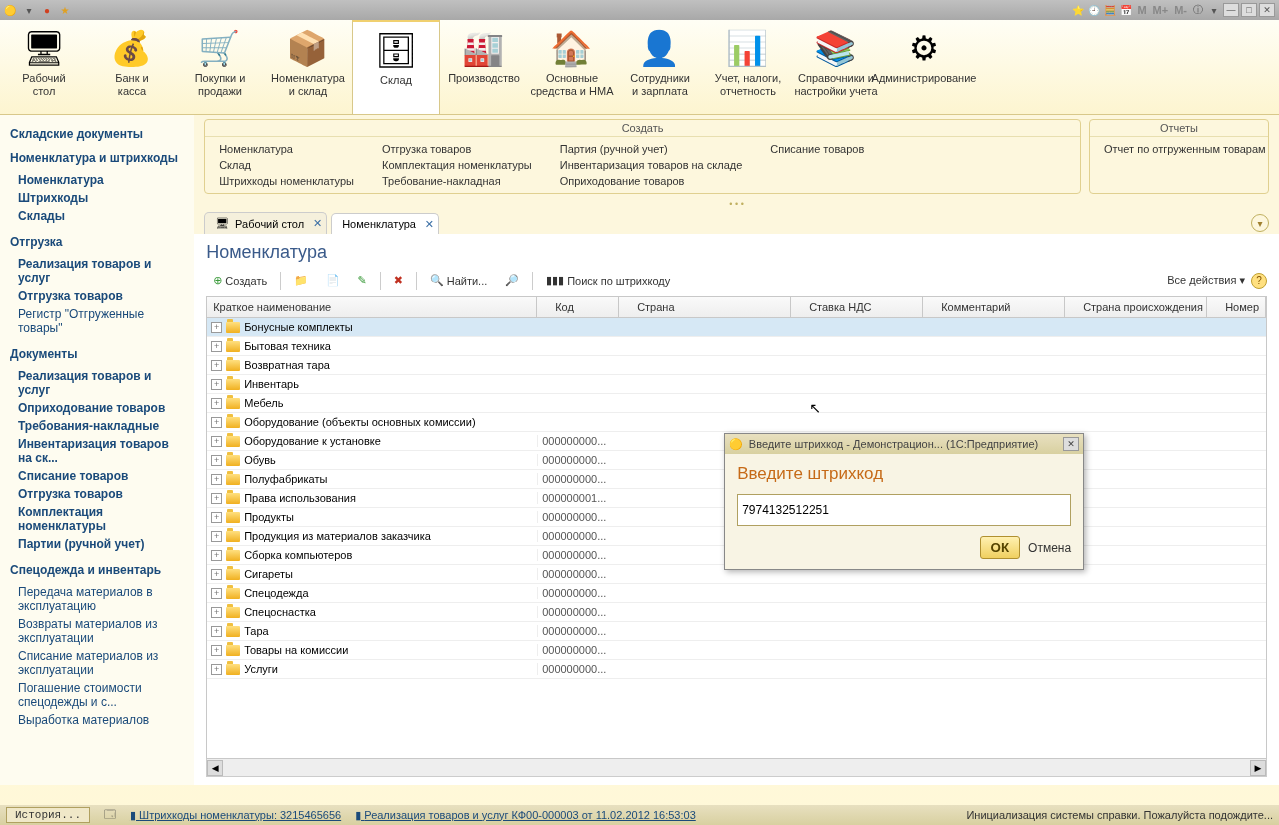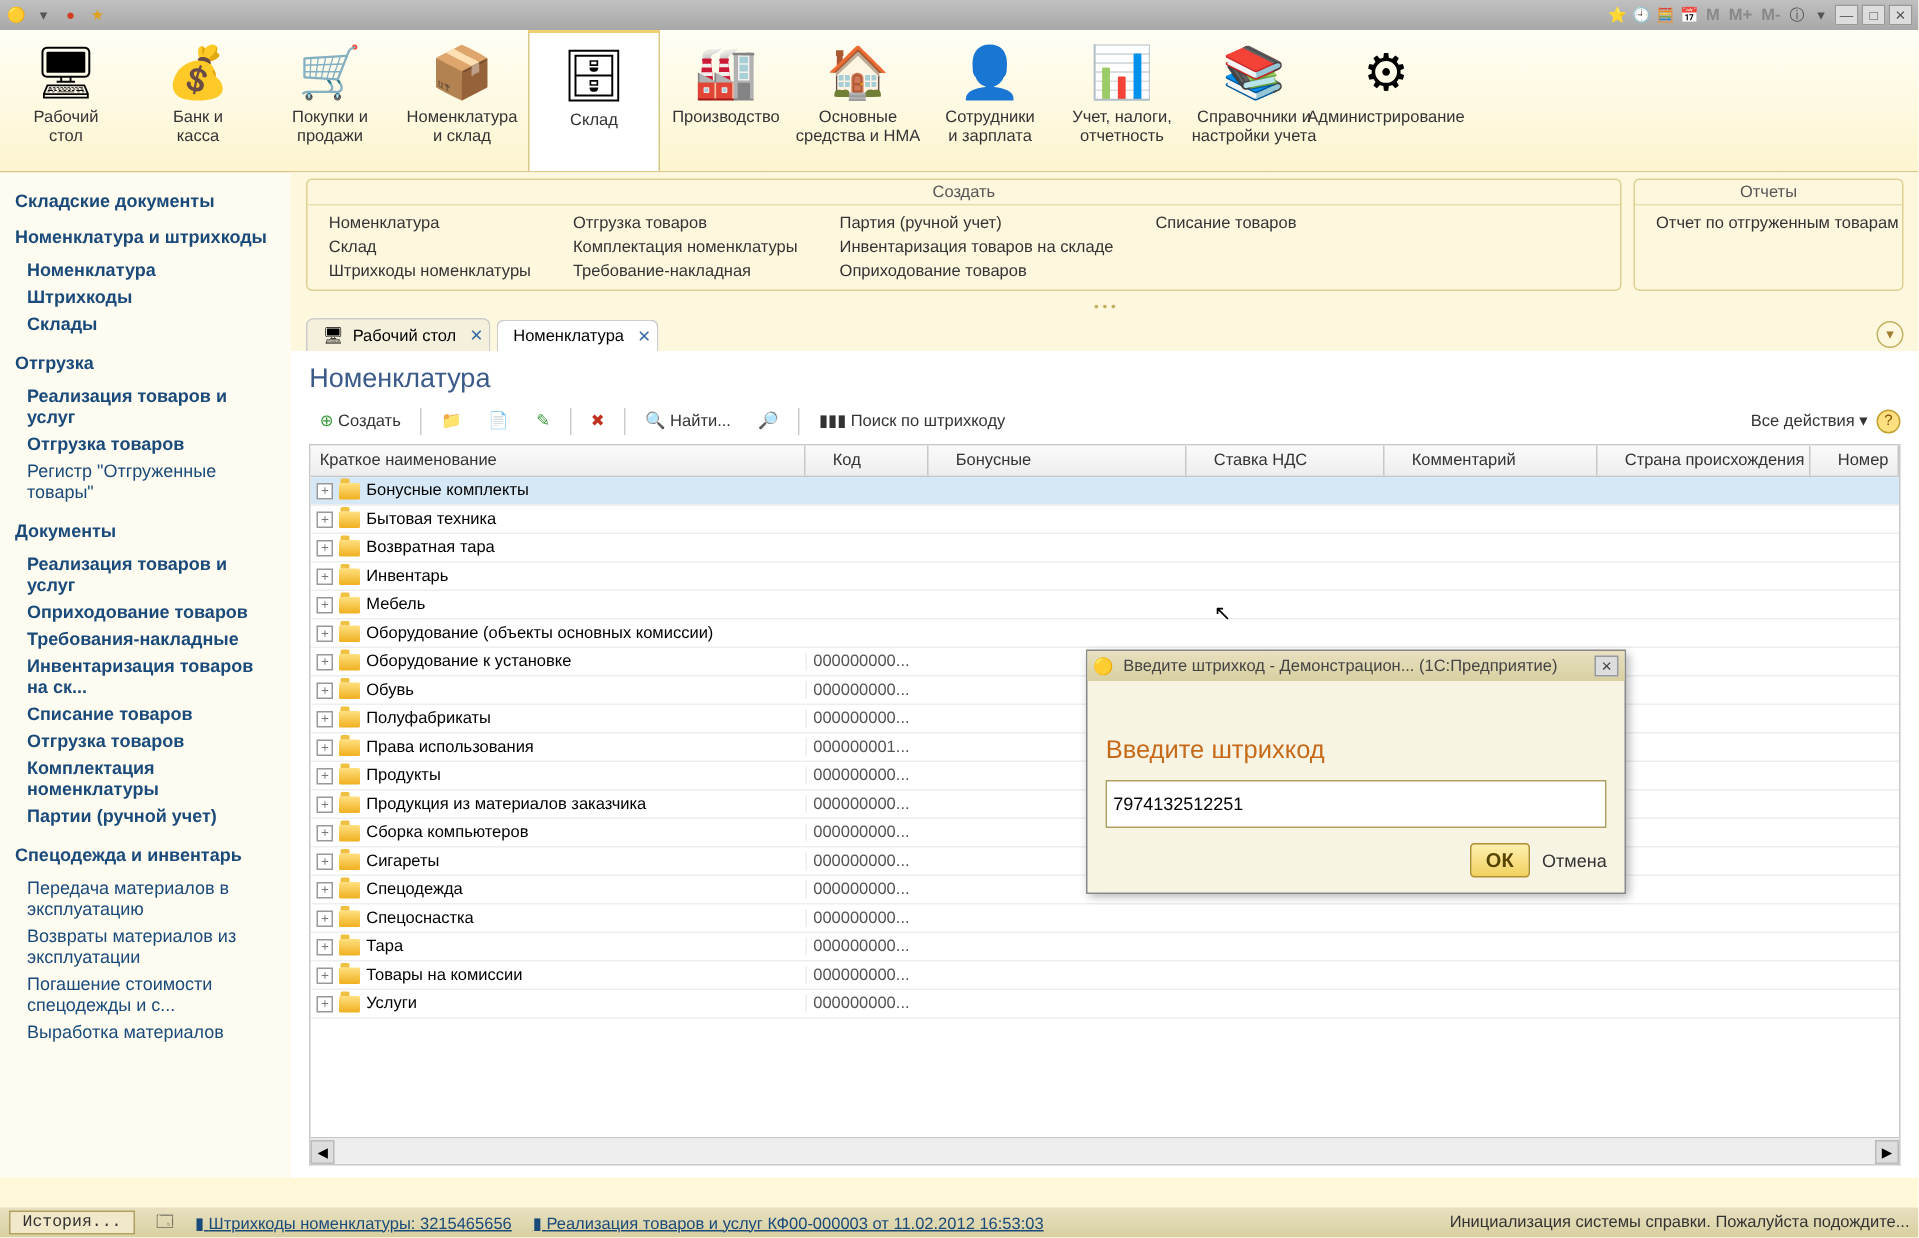--- a/index.html
+++ b/index.html
@@ -77,21 +77,21 @@
 .folder-icon::before { content:""; position:absolute; top:-3px; left:1px; width:6px; height:3px; background:#f0c040; border-radius:1px 1px 0 0; }
 
 .hscroll { height: 18px; background: #eee; border: 1px solid #ccc; border-top: none; display: flex; align-items: center; }
 .hscroll .sbtn { width: 16px; height: 16px; background: #ddd; border: 1px solid #bbb; display:flex; align-items:center; justify-content:center; font-size:9px; }
 .hscroll .strack { flex:1; }
 
 
 .dialog { position: absolute; left: 530px; top: 318px; width: 360px; background: #f8f4e4; border: 1px solid #888; box-shadow: 2px 2px 6px rgba(0,0,0,.3); z-index: 100; }
 .dlg-titlebar { height: 20px; background: linear-gradient(#e8e0c0,#d8d0a0); display: flex; align-items: center; padding: 0 4px; font-size: 11px; color: #444; }
 .dlg-titlebar .dlg-close { margin-left: auto; width: 16px; height: 14px; background:#ddd; border:1px solid #999; display:flex; align-items:center; justify-content:center; font-size:9px; cursor:pointer; }
-.dlg-body { padding: 10px 12px; margin-top: 26px; }
+.dlg-body { padding: 10px 12px; }
 .dlg-heading { color: #c66a18; font-size: 17px; font-weight: normal; margin-bottom: 10px; }
 .dlg-input { width: 100%; height: 32px; border: 1px solid #b0a060; padding: 0 4px; font-size: 12px; background:#fff; }
 .dlg-buttons { display: flex; justify-content: flex-end; gap: 8px; margin-top: 10px; align-items: center; }
 .dlg-ok { padding: 3px 10px; border: 1px solid #b09030; background: linear-gradient(#fff0b0,#f0d060); border-radius: 3px; font-weight: bold; color: #554400; cursor:pointer; }
 .dlg-cancel { color: #333; cursor: pointer; font-size:12px; }
 
 .cursor-arrow { position: absolute; left: 615px; top: 285px; z-index: 200; font-size: 14px; color: #000; pointer-events:none; }
 
 
 .statusbar { position: absolute; bottom: 0; left: 0; right: 0; height: 20px; background: linear-gradient(#e8e0c0,#d8d0a0); display: flex; align-items: center; font-size: 11px; color: #333; padding: 0 6px; gap: 14px; }
@@ -211,20 +211,21 @@
       <div class="link bold">Оприходование товаров</div>
       <div class="link bold">Требования-накладные</div>
       <div class="link bold">Инвентаризация товаров на ск...</div>
       <div class="link bold">Списание товаров</div>
       <div class="link bold">Отгрузка товаров</div>
       <div class="link bold">Комплектация номенклатуры</div>
       <div class="link bold">Партии (ручной учет)</div>
       <div class="section-title">Спецодежда и инвентарь</div>
       <div class="link">Передача материалов в эксплуатацию</div>
       <div class="link">Возвраты материалов из эксплуатации</div>
+      <div class="link">Списание материалов из эксплуатации</div>
       <div class="link">Погашение стоимости спецодежды и с...</div>
       <div class="link">Выработка материалов</div>
     </div>
 
   <div class="main">
 
     <div class="quick-panels">
       <div class="qpanel qp-create">
         <div class="qpanel-title">Создать</div>
         <div class="qpanel-body" id="qp-create-body">
@@ -311,21 +312,21 @@
         <div class="toolbar-right">
           <span class="actions-dd"><span>Все действия</span> ▾</span>
           <span class="help-circle">?</span>
         </div>
       </div>
 
       <div class="grid">
         <div class="grid-head">
           <div class="gh gh1">Краткое наименование</div>
           <div class="gh gh2">Код</div>
-          <div class="gh gh3">Бонусные</div>
+          <div class="gh gh3">Страна</div>
           <div class="gh gh4">Ставка НДС</div>
           <div class="gh gh5">Комментарий</div>
           <div class="gh gh6">Страна происхождения</div>
           <div class="gh gh7">Номер</div>
         </div>
         <div class="grid-body" id="grid-body">
             <div class="grow selected">
               <div class="gc1">
                 <span class="tree-exp">+</span>
                 <span class="folder-icon"></span>

